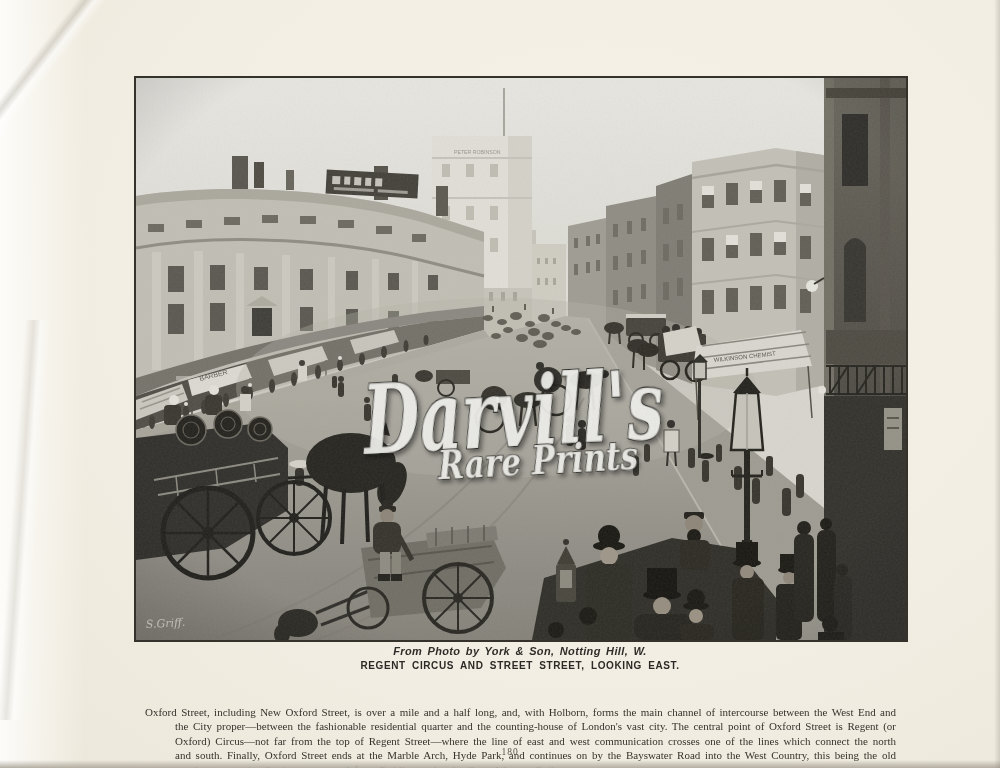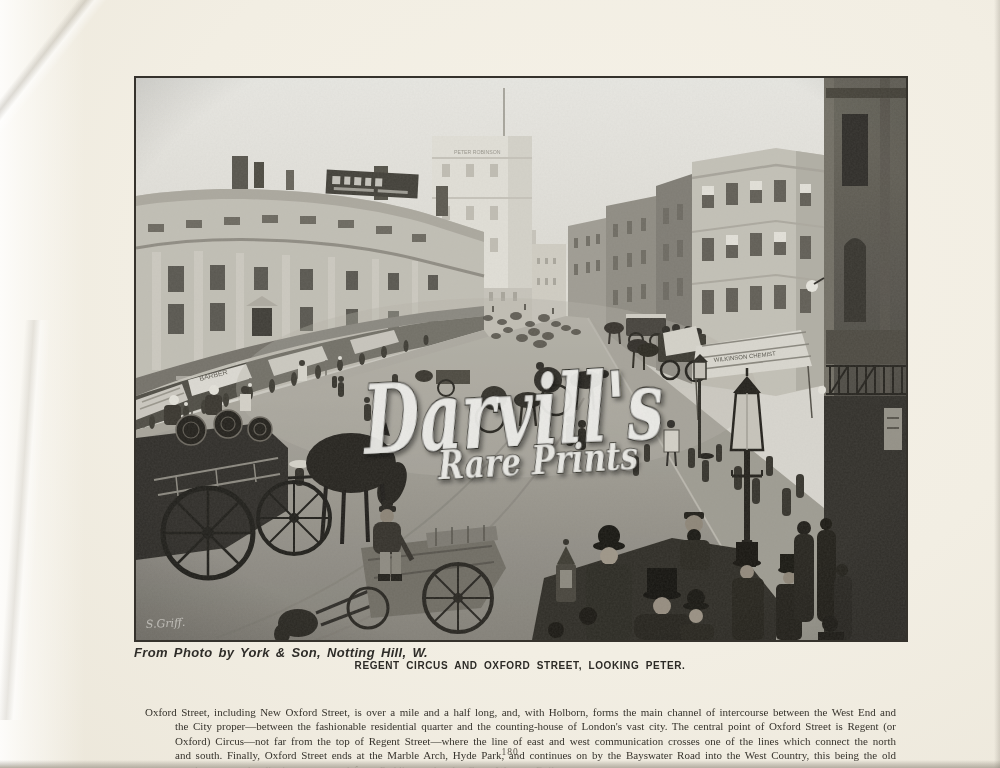--- a/index.html
+++ b/index.html
@@ -21,23 +21,23 @@
   .edge-right{position:absolute;right:0;top:0;width:6px;height:100%;
     background:linear-gradient(270deg,rgba(120,114,102,.25),rgba(120,114,102,0));}
 
   .photo-frame{
     position:absolute;left:134px;top:76px;width:770px;height:562px;
     border:2px solid #35322c;background:#dddbd4;
   }
   .photo-frame svg{display:block;}
 
   .credit{
-    position:absolute;left:134px;top:645px;width:772px;text-align:left;
+    position:absolute;left:134px;top:645px;width:772px;text-align:center;
     font-family:"Liberation Sans", sans-serif;font-style:italic;font-weight:bold;
-    font-size:13px;letter-spacing:.35px;word-spacing:2px;color:#2f2d29;
+    font-size:11px;letter-spacing:.35px;word-spacing:2px;color:#2f2d29;
   }
   .title{
     position:absolute;left:134px;top:660px;width:772px;text-align:center;
     font-family:"Liberation Sans", sans-serif;font-weight:bold;
     font-size:10px;letter-spacing:.6px;word-spacing:3px;color:#2c2a26;
   }
   .body-text{
     position:absolute;left:145px;top:683px;width:751px;
     font-family:"Liberation Serif", serif;font-size:11px;line-height:14.4px;
     text-align:justify;color:#36332c;word-spacing:1.6px;
@@ -640,19 +640,19 @@
 
       <text x="10" y="550" font-family="'DejaVu Serif', serif" font-style="italic" font-size="11" fill="rgba(244,242,236,0.82)" transform="rotate(-3 10 550)">S.Griff.</text>
 
       <rect x="0" y="0" width="770" height="562" fill="#8a877d" opacity="0.05"></rect>
       <rect x="0" y="0" width="770" height="562" fill="url(#vign)"></rect>
       <rect x="0" y="0" width="770" height="562" filter="url(#grainF)" opacity="0.22"></rect>
     </svg>
   </div>
 
   <div class="credit">From Photo by York &amp; Son, Notting Hill, W.</div>
-  <div class="title">REGENT CIRCUS AND OXFORD STREET, LOOKING PETER.</div>
+  <div class="title">REGENT CIRCUS AND STREET STREET, LOOKING EAST.</div>
   <div class="body-text">Oxford Street, including New Oxford Street, is over a mile and a half long, and, with Holborn, forms the main channel of intercourse between the West End and the City proper—between the fashionable residential quarter and the counting-house of London's vast city. The central point of Oxford Street is Regent (or Oxford) Circus—not far from the top of Regent Street—where the line of east and west communication crosses one of the lines which connect the north and south. Finally, Oxford Street ends at the Marble Arch, Hyde Park, and continues on by the Bayswater Road into the West Country, this being the old coach route to the district now served from Paddington by the Great Western Railway.</div>
   <div class="folio">180</div>
 
   <div class="edge-bottom"></div>
   <div class="edge-right"></div>
 </div>
 
 </body></html>

